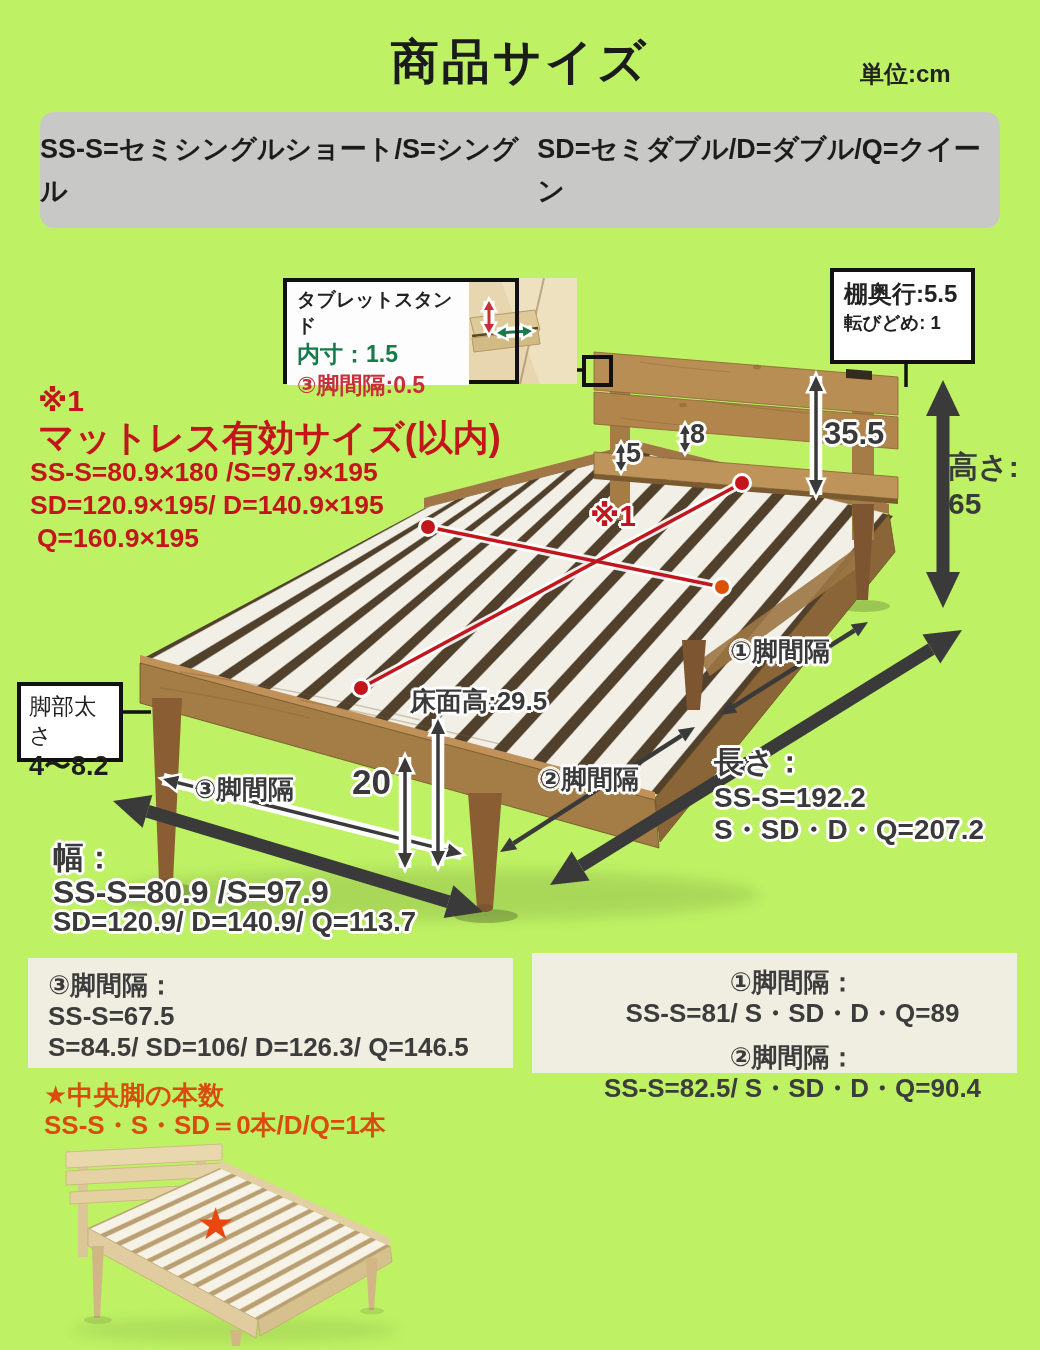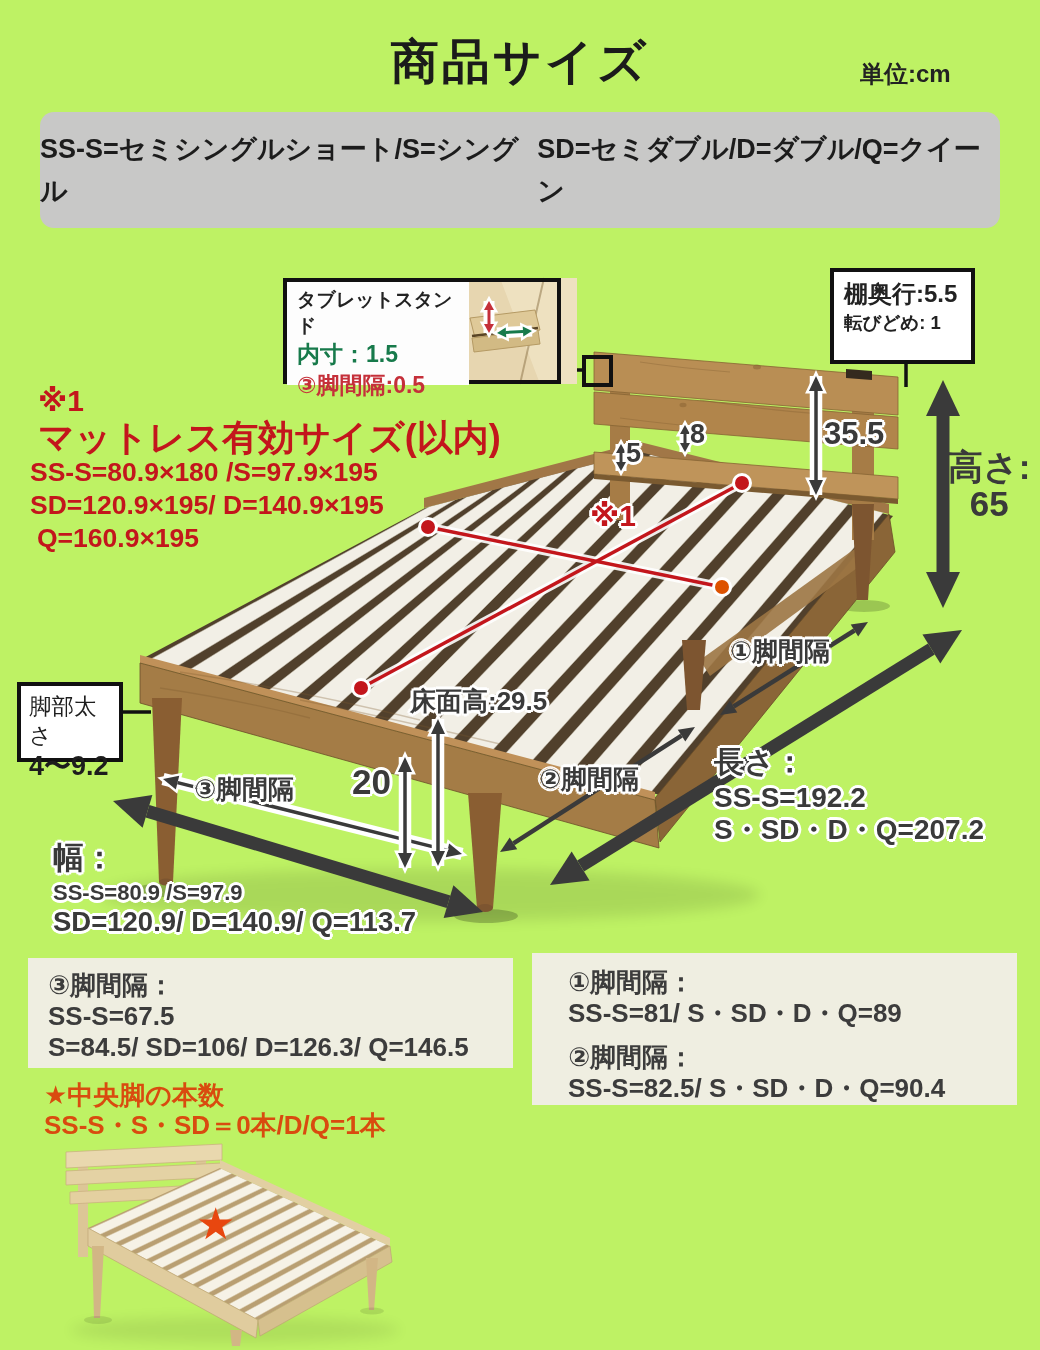--- a/index.html
+++ b/index.html
@@ -9,41 +9,41 @@
   svg{position:absolute;left:0;top:0;z-index:1;}
   .txt{position:absolute;z-index:3;white-space:nowrap;}
   .ol{text-shadow:-2px -2px 0 #fff,2px -2px 0 #fff,-2px 2px 0 #fff,2px 2px 0 #fff,
       0 -3px 0 #fff,0 3px 0 #fff,-3px 0 0 #fff,3px 0 0 #fff;}
   .title{left:0;right:0;top:30px;text-align:center;font-size:48px;font-weight:900;letter-spacing:3px;color:#1b1b1b;}
   .unit{left:860px;top:58px;font-size:24px;font-weight:bold;color:#222;}
   .legend{left:40px;top:112px;width:960px;height:116px;background:#c8c8c7;border-radius:14px;
           display:flex;flex-direction:row;align-items:center;justify-content:center;z-index:3;}
   .legend div{font-size:27px;font-weight:800;line-height:42px;color:#1c1c1c;}
   .callout{border:4px solid #111;z-index:3;box-sizing:border-box;}
-  .tablet{left:283px;top:278px;width:278px;height:106px;background:transparent;}
+  .tablet{left:283px;top:278px;width:236px;height:106px;background:transparent;}
   .tablet .lft{position:absolute;left:0;top:0;width:172px;height:98px;background:#fdfdfd;padding:5px 0 0 10px;}
   .tablet .t1{font-size:19px;font-weight:bold;color:#222;line-height:26px;}
   .tablet .t2{font-size:23px;font-weight:800;color:#177a4b;line-height:31px;}
   .tablet .t3{font-size:23px;font-weight:800;color:#c5303a;line-height:31px;}
   .shelfbox{left:830px;top:268px;width:145px;height:96px;background:#fff;padding:6px 0 0 10px;}
   .shelfbox .s1{font-size:24px;font-weight:800;color:#222;line-height:32px;}
   .shelfbox .s2{font-size:18.5px;font-weight:bold;color:#222;line-height:26px;}
   .matnote{left:30px;top:384px;color:#c3161c;}
   .matnote .mk{margin-left:8px;font-size:30px;font-weight:900;line-height:34px;}
   .matnote .tt{margin-left:8px;font-size:36px;font-weight:700;line-height:36px;margin-top:2px;}
   .matnote .ln{font-size:26.5px;font-weight:700;line-height:33px;}
   .matnote .ln:first-of-type{margin-top:6px;}
   .matnote .ind{margin-left:7px;}
   .legsize{left:17px;top:682px;width:106px;height:80px;background:#fff;padding:6px 0 0 8px;}
   .legsize .a{font-size:22.5px;font-weight:normal;line-height:29px;color:#1d1d1d;}
   .legsize .b{font-size:27px;font-weight:bold;line-height:33px;color:#1d1d1d;}
   .ink{color:#3a3a3a;}
   .infobox{background:#efeee1;z-index:3;box-sizing:border-box;color:#3c3c3c;}
   .ibL{left:28px;top:958px;width:485px;height:110px;padding:12px 0 0 20px;}
-  .ibR{left:532px;top:953px;width:485px;height:152px;padding:14px 0 0 36px;}
+  .ibR{left:532px;top:953px;width:485px;height:120px;padding:14px 0 0 36px;text-align:center;}
   .infobox .l{font-size:26px;font-weight:700;line-height:31px;}
   .infobox .h{font-weight:800;}
   .gapr{margin-top:13px;}
   .legnote{left:44px;top:1080px;color:#d94b0f;font-weight:800;}
   .legnote div{font-size:26px;line-height:30px;}
   .star{left:196px;top:1198px;font-size:44px;color:#e8470f;z-index:3;}
 </style>
 </head>
 <body>
 
@@ -287,47 +287,47 @@
     <div class="tt">マットレス有効サイズ(以内)</div>
     <div class="ln">SS-S=80.9×180 /S=97.9×195</div>
     <div class="ln">SD=120.9×195/ D=140.9×195</div>
     <div class="ln ind">Q=160.9×195</div>
   </div>
 
   <div class="txt ol ink" style="left:626px;top:438px;font-size:27px;font-weight:800;">5</div>
   <div class="txt ol ink" style="left:690px;top:419px;font-size:27px;font-weight:800;">8</div>
   <div class="txt ol ink" style="left:824px;top:416px;font-size:31px;font-weight:800;">35.5</div>
 
-  <div class="txt ink" style="left:948px;top:448px;font-size:35px;font-weight:800;line-height:37px;text-align:center;">
+  <div class="txt ink" style="left:948px;top:448px;font-size:30px;font-weight:800;line-height:37px;">
     <div>高さ:</div>
     <div>65</div>
   </div>
 
   <div class="txt ol" style="left:590px;top:498px;font-size:30px;font-weight:900;color:#c3161c;">※1</div>
   <div class="txt ol ink" style="left:410px;top:684px;font-size:26px;font-weight:800;">床面高:29.5</div>
   <div class="txt ol ink" style="left:352px;top:762px;font-size:35px;font-weight:800;">20</div>
 
   <div class="txt ol ink" style="left:730px;top:634px;font-size:26px;font-weight:800;">①脚間隔</div>
   <div class="txt ol ink" style="left:539px;top:762px;font-size:26px;font-weight:800;">②脚間隔</div>
   <div class="txt ol ink" style="left:194px;top:772px;font-size:26px;font-weight:800;">③脚間隔</div>
 
   <div class="abs callout legsize">
     <div class="a">脚部太さ</div>
-    <div class="b">4〜9.2</div>
+    <div class="b">4〜8.2</div>
   </div>
 
   <div class="txt ol ink" style="left:714px;top:742px;">
     <div style="font-size:30px;font-weight:800;line-height:40px;">長さ：</div>
     <div style="font-size:28px;font-weight:700;line-height:32px;">SS-S=192.2</div>
     <div style="font-size:28px;font-weight:700;line-height:32px;">S・SD・D・Q=207.2</div>
   </div>
 
   <div class="txt ol ink" style="left:53px;top:838px;">
     <div style="font-size:31px;font-weight:800;line-height:40px;">幅：</div>
-    <div style="font-size:22px;font-weight:700;line-height:29px;">SS-S=80.9 /S=97.9</div>
+    <div style="font-size:32px;font-weight:700;line-height:29px;">SS-S=80.9 /S=97.9</div>
     <div style="font-size:27.5px;font-weight:700;line-height:29px;">SD=120.9/ D=140.9/ Q=113.7</div>
   </div>
 
   <div class="abs infobox ibL">
     <div class="l h">③脚間隔：</div>
     <div class="l">SS-S=67.5</div>
     <div class="l">S=84.5/ SD=106/ D=126.3/ Q=146.5</div>
   </div>
 
   <div class="abs infobox ibR">

